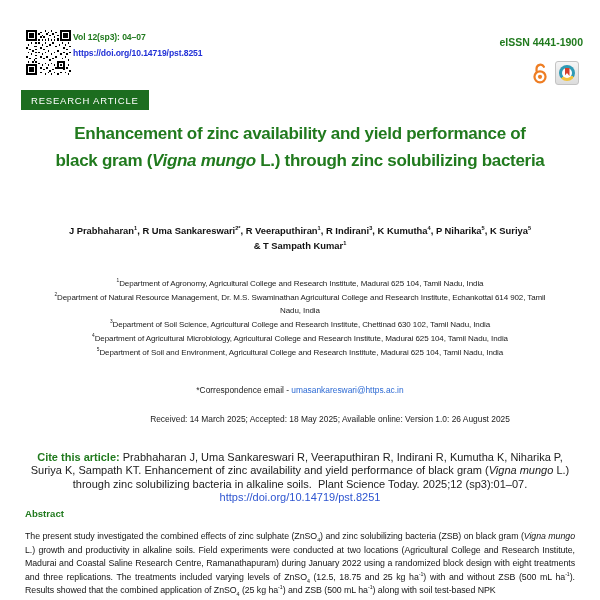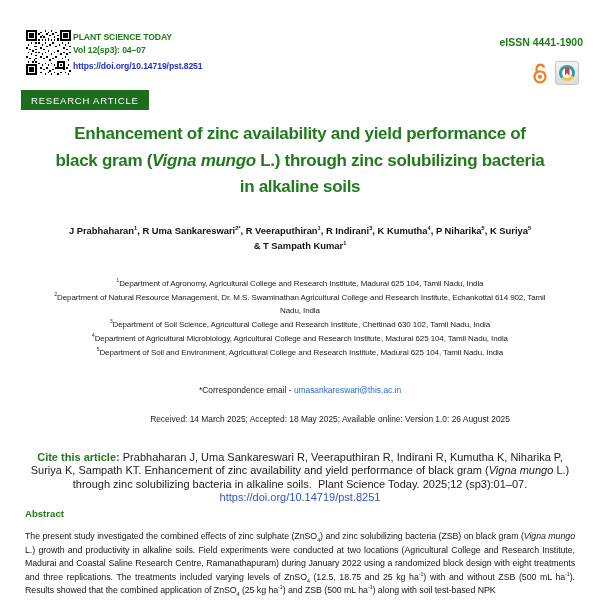--- a/index.html
+++ b/index.html
@@ -89,21 +89,20 @@
 
       <path fill="#000" d="M20 20h5v5h-5z"></path>
         <path fill="#fff" d="M21 21h3v3h-3z"></path>
         <path fill="#000" d="M22 22h1v1h-1z"></path>
 
       <path fill="#000" d="M9 1h1v1H9zM12 0h1v1h-1zM14 1h1v1h-1zM16 0h1v1h-1zM19 1h1v1h-1zM8 2h1v1H8zM10 3h1v1h-1zM13 2h1v1h-1zM15 3h1v1h-1zM17 2h1v1h-1zM20 3h1v1h-1zM9 4h1v1H9zM11 4h1v1h-1zM14 5h1v1h-1zM18 4h1v1h-1zM20 5h1v1h-1zM1 9h1v1H1zM3 8h1v1H3zM0 11h1v1H0zM2 12h1v1H2zM5 10h1v1H5zM4 13h1v1H4zM1 14h1v1H1zM3 15h1v1H3zM6 16h1v1H6zM0 17h1v1H0zM2 18h1v1H2zM5 19h1v1H5zM4 20h1v1H4zM1 20h1v1H1zM8 8h1v1H8zM10 9h1v1h-1zM12 8h1v1h-1zM9 11h1v1H9zM11 12h1v1h-1zM13 10h1v1h-1zM15 9h1v1h-1zM17 8h1v1h-1zM19 10h1v1h-1zM21 9h1v1h-1zM23 8h1v1h-1zM25 9h1v1h-1zM27 8h1v1h-1zM24 11h1v1h-1zM26 12h1v1h-1zM28 10h1v1h-1zM8 14h1v1H8zM10 15h1v1h-1zM12 14h1v1h-1zM14 13h1v1h-1zM16 15h1v1h-1zM18 14h1v1h-1zM20 13h1v1h-1zM22 15h1v1h-1zM24 14h1v1h-1zM26 15h1v1h-1zM28 14h1v1h-1zM9 17h1v1H9zM11 18h1v1h-1zM13 17h1v1h-1zM15 19h1v1h-1zM17 18h1v1h-1zM19 17h1v1h-1zM23 18h1v1h-1zM25 17h1v1h-1zM27 19h1v1h-1zM8 21h1v1H8zM10 22h1v1h-1zM12 21h1v1h-1zM14 22h1v1h-1zM16 21h1v1h-1zM18 22h1v1h-1zM9 24h1v1H9zM11 25h1v1h-1zM13 24h1v1h-1zM15 26h1v1h-1zM17 25h1v1h-1zM19 24h1v1h-1zM27 22h1v1h-1zM9 27h1v1H9zM12 28h1v1h-1zM14 27h1v1h-1zM16 28h1v1h-1zM18 27h1v1h-1zM20 28h1v1h-1zM22 27h1v1h-1zM25 27h1v1h-1zM27 28h1v1h-1zM24 25h1v1h-1zM26 24h1v1h-1zM28 26h1v1h-1z"></path>
     </svg>
   </div>
 
   <div class="jinfo">
-    <div class="jname">PLANT SCIENCE TODAY</div>
     <div class="jvol">Vol 12(sp3): 04–07</div>
     <a class="jdoi">https://doi.org/10.14719/pst.8251</a>
   </div>
 
   <div class="eissn">eISSN 4441-1900</div>
 
   <div class="icons">
     <span>
       <svg class="oa-icon" viewBox="0 0 26 32" aria-hidden="true">
         <g fill="none" stroke="#ee7d23" stroke-width="3.2" stroke-linecap="round">
@@ -120,39 +119,38 @@
         </span>
       </span>
     </span>
   </div>
 
   <div class="badge">RESEARCH ARTICLE</div>
 
   <h1 class="title" style="margin:0;">
     <div>Enhancement of zinc availability and yield performance of</div>
     <div>black gram (<i>Vigna mungo</i> L.) through zinc solubilizing bacteria</div>
-    <div>in alkaline soils</div>
   </h1>
 
   <div class="authors">
     <div>J Prabhaharan<sup>1</sup>, R Uma Sankareswari<sup>2*</sup>, R Veeraputhiran<sup>1</sup>, R Indirani<sup>3</sup>, K Kumutha<sup>4</sup>, P Niharika<sup>5</sup>, K Suriya<sup>5</sup></div>
     <div>&amp; T Sampath Kumar<sup>1</sup></div>
   </div>
 
   <div class="affils">
     <div><sup>1</sup>Department of Agronomy, Agricultural College and Research Institute, Madurai 625 104, Tamil Nadu, India</div>
     <div><sup>2</sup>Department of Natural Resource Management, Dr. M.S. Swaminathan Agricultural College and Research Institute, Echankottai 614 902, Tamil Nadu, India</div>
     <div><sup>3</sup>Department of Soil Science, Agricultural College and Research Institute, Chettinad 630 102, Tamil Nadu, India</div>
     <div><sup>4</sup>Department of Agricultural Microbiology, Agricultural College and Research Institute, Madurai 625 104, Tamil Nadu, India</div>
     <div><sup>5</sup>Department of Soil and Environment, Agricultural College and Research Institute, Madurai 625 104, Tamil Nadu, India</div>
   </div>
 
   <div class="corr">
     <span>*Correspondence email -</span>
-    <a>umasankareswari@this.ac.in</a>
+    <a>umasankareswari@https.ac.in</a>
   </div>
 
   <div class="dates">Received: 14 March 2025; Accepted: 18 May 2025; Available online: Version 1.0: 26 August 2025</div>
 
   <div class="cite">
     <span class="cite-label">Cite this article:</span><span> Prabhaharan J, Uma Sankareswari R, Veeraputhiran R, Indirani R, Kumutha K, Niharika P, Suriya K, Sampath KT. Enhancement of zinc availability and yield performance of black gram (<i>Vigna mungo</i> L.) through zinc solubilizing bacteria in alkaline soils.&nbsp; Plant Science Today. 2025;12 (sp3):01–07. </span><a>https://doi.org/10.14719/pst.8251</a>
   </div>
 
   <div class="abs-head">Abstract</div>
   <div class="abs-text">The present study investigated the combined effects of zinc sulphate (ZnSO<sub>4</sub>) and zinc solubilizing bacteria (ZSB) on black gram (<i>Vigna mungo</i> L.) growth and productivity in alkaline soils. Field experiments were conducted at two locations (Agricultural College and Research Institute, Madurai and Coastal Saline Research Centre, Ramanathapuram) during January 2022 using a randomized block design with eight treatments and three replications. The treatments included varying levels of ZnSO<sub>4</sub> (12.5, 18.75 and 25 kg ha<sup>-1</sup>) with and without ZSB (500 mL ha<sup>-1</sup>). Results showed that the combined application of ZnSO<sub>4</sub> (25 kg ha<sup>-1</sup>) and ZSB (500 mL ha<sup>-1</sup>) along with soil test-based NPK</div>

